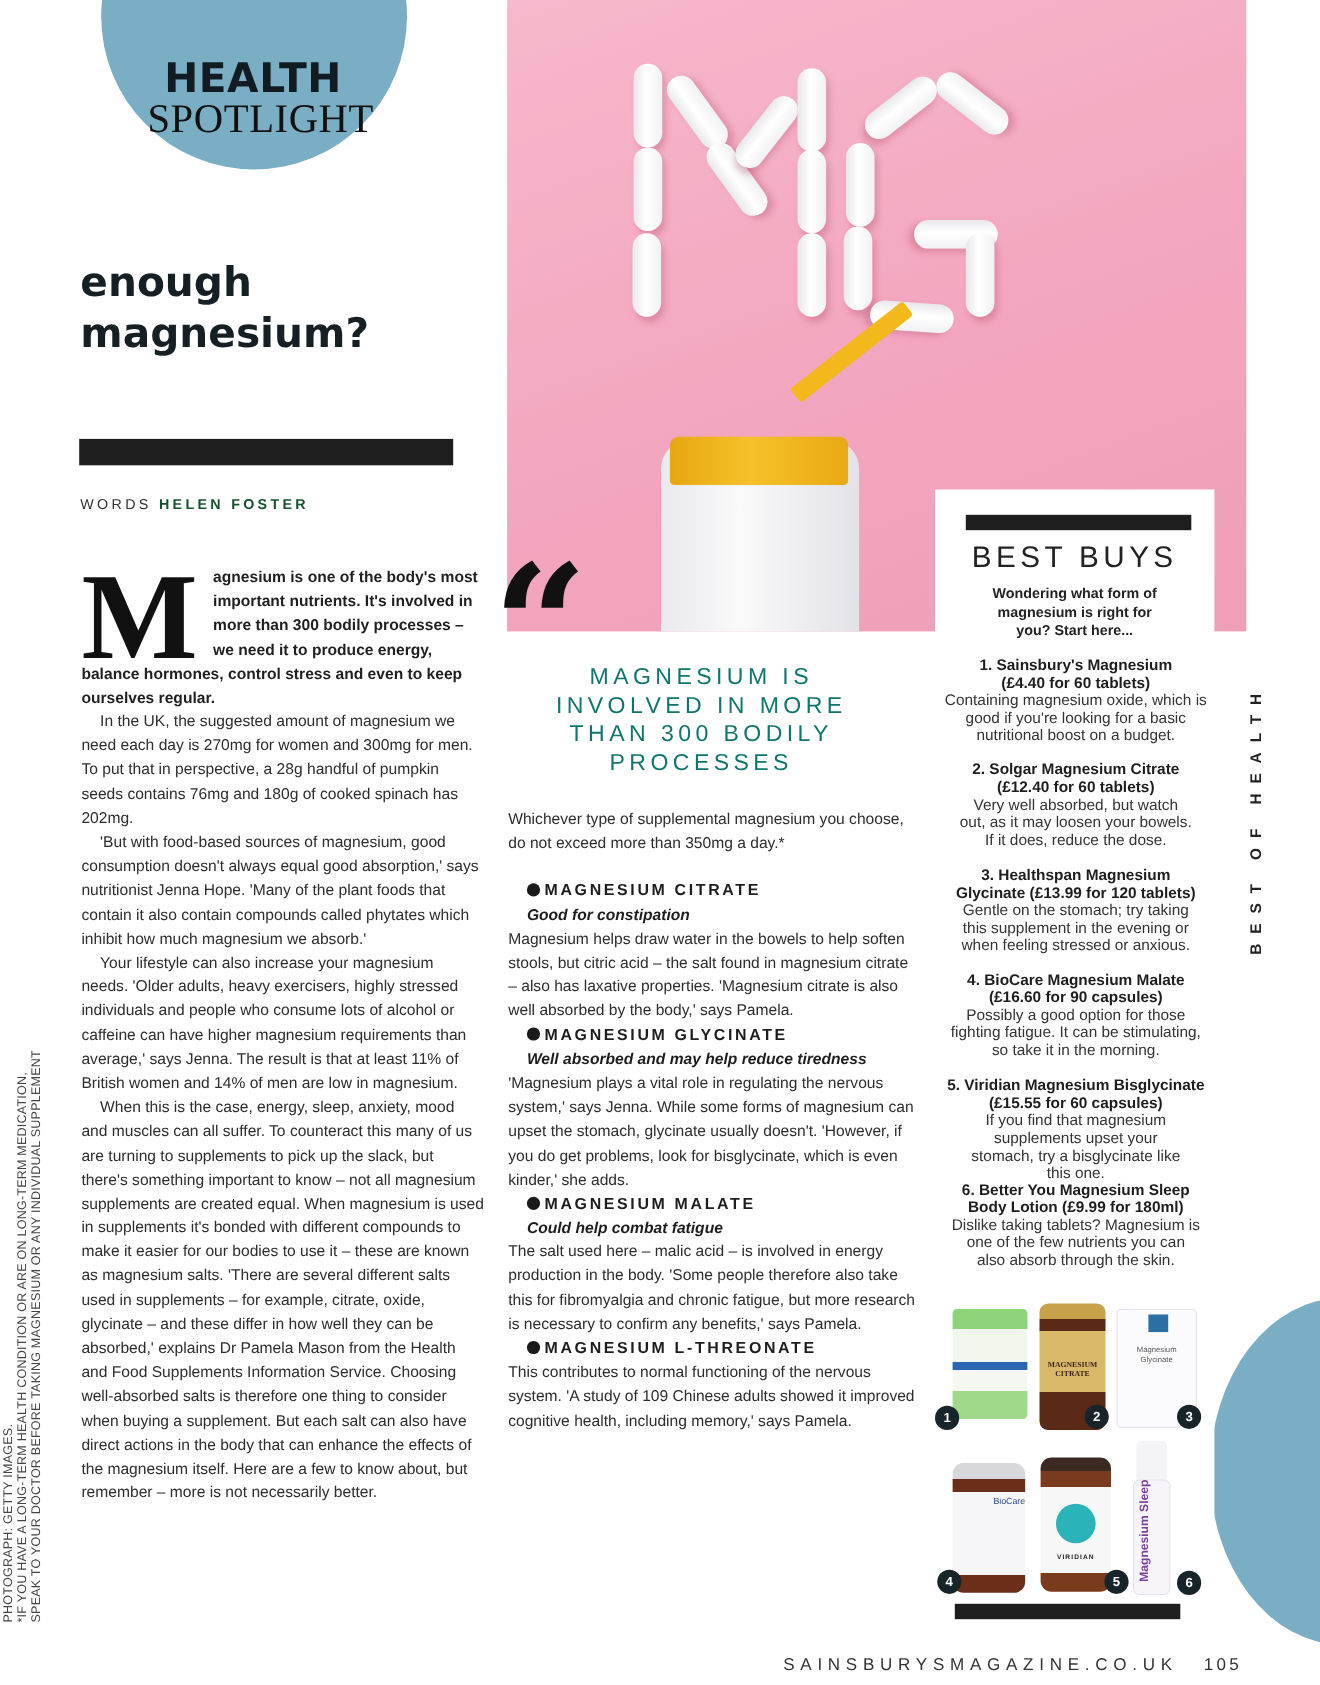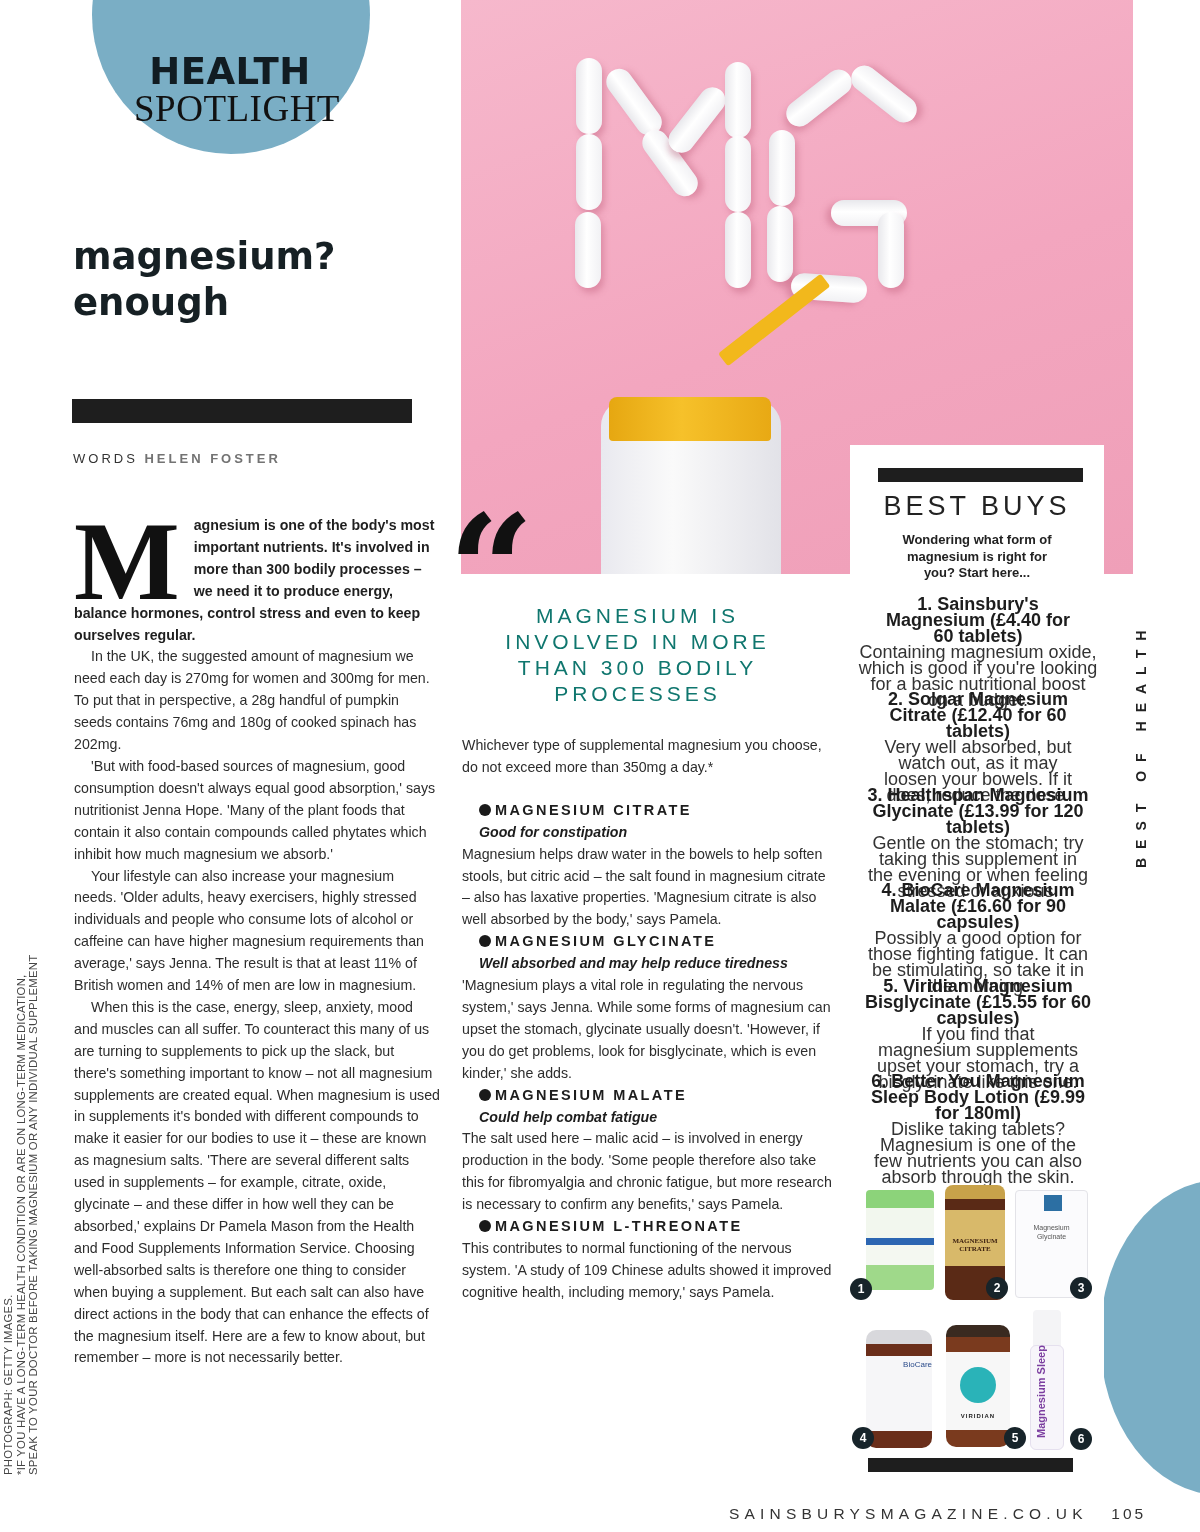--- a/index.html
+++ b/index.html
@@ -12,21 +12,21 @@
   .kicker { position: absolute; left: 92px; top: 52px; width: 290px; text-align: center; }
   .kicker .k1 { display: block; font-family: "DejaVu Sans", sans-serif; font-weight: bold; font-size: 37px; letter-spacing: 0.5px; color: #111c22; line-height: 40px; margin-left: -14px; }
   .kicker .k2 { display: block; font-family: "Liberation Serif", serif; font-size: 37px; color: #111; line-height: 34px; letter-spacing: 0.5px; }
 
   .headline { position: absolute; left: 73px; top: 234px; width: 360px; }
   .headline .h1 { display: block; font-family: "DejaVu Sans", sans-serif; font-weight: 300; font-size: 36px; letter-spacing: 1px; color: #222; line-height: 46px; }
   .headline .h2 { display: block; font-family: "DejaVu Sans", sans-serif; font-weight: bold; font-size: 37px; color: #162024; line-height: 46px; }
 
   .bar { position: absolute; background: #1e1e1e; }
   .byline { position: absolute; left: 73px; top: 451px; font-size: 13px; letter-spacing: 3px; color: #333; }
-  .byline b { letter-spacing: 3px; color: #737373; }
+  .byline b { letter-spacing: 3px; color: #14532d; }
 
   .col { position: absolute; font-size: 14.2px; line-height: 21.9px; color: #2d2d2d; }
   .col p { text-indent: 17px; }
   .col p.noindent { text-indent: 0; }
   .lead { font-weight: bold; color: #1f1f1f; }
   .dropcap { float: left; font-family: "Liberation Serif", serif; font-size: 112px; line-height: 80px; margin: 6px 14px 0 0; color: #111; }
 
   .photo { position: absolute; left: 461px; top: 0; width: 672px; height: 574px; background: linear-gradient(160deg, #f6b8cc 0%, #f3a6bf 55%, #ef9fb8 100%); overflow: hidden; }
   .pill { position: absolute; width: 26px; height: 76px; border-radius: 14px; background: linear-gradient(90deg, #e8e8ec, #ffffff 45%, #f1f1f4); box-shadow: 3px 5px 6px rgba(180,80,110,0.35); }
   .bottle { position: absolute; left: 140px; top: 400px; width: 180px; height: 200px; background: linear-gradient(90deg,#e9e9ef,#fafafa 40%,#e2e2e8); border-radius: 26px 26px 0 0; }
@@ -36,47 +36,47 @@
   .quote-mark { position: absolute; left: 448px; top: 494px; font-family: "DejaVu Serif", serif; font-weight: bold; font-size: 150px; line-height: 150px; color: #111; }
   .pullquote { position: absolute; left: 470px; top: 603px; width: 335px; text-align: center; font-size: 21px; letter-spacing: 4px; line-height: 26px; color: #0f766e; font-weight: 300; }
 
   .section-head { font-weight: bold; letter-spacing: 2.4px; font-size: 14.5px; color: #1d1d1d; text-indent: 0; margin-top: 0; }
   .section-head .dot { display: inline-block; width: 12px; height: 12px; border-radius: 50%; background: #1a1a1a; margin-right: 4px; vertical-align: -1px; }
   .section-sub { font-weight: bold; font-style: italic; color: #1d1d1d; text-indent: 0; }
 
   .bestbuys { position: absolute; left: 850px; top: 445px; width: 254px; height: 1040px; background: #fff; }
   .bb-title { position: absolute; left: 0; top: 491px; width: 254px; text-align: center; font-size: 27px; letter-spacing: 4px; color: #222; font-weight: 300; }
   .bb-intro { position: absolute; left: 0; top: 532px; width: 254px; text-align: center; font-size: 13px; line-height: 16.5px; font-weight: bold; color: #222; }
-  .bb-item { position: absolute; left: 858px; width: 240px; text-align: center; font-size: 18px; line-height: 16px; color: #333; }
+  .bb-item { position: absolute; left: 858px; width: 240px; text-align: center; font-size: 14px; line-height: 16px; color: #333; }
   .bb-item .name { font-weight: bold; color: #1d1d1d; }
 
   .side-label { position: absolute; left: 1133px; top: 868px; transform: rotate(-90deg); transform-origin: left top; font-size: 14px; font-weight: bold; letter-spacing: 9px; color: #222; white-space: nowrap; }
 
   .prod { position: absolute; border-radius: 4px; }
   .badge { position: absolute; width: 22px; height: 22px; border-radius: 50%; background: #17242a; color: #fff; font-size: 12px; font-weight: bold; text-align: center; line-height: 22px; }
 
   .credit { position: absolute; left: 2px; top: 1475px; transform: rotate(-90deg); transform-origin: left top; font-size: 11.4px; line-height: 12.5px; color: #444; white-space: nowrap; letter-spacing: 0.2px; }
 
-  .footer { position: absolute; left: 712px; top: 1505px; font-size: 15.5px; letter-spacing: 5.2px; color: #333; font-weight: 300; white-space: nowrap; margin-left: 17px; }
+  .footer { position: absolute; left: 712px; top: 1505px; font-size: 15.5px; letter-spacing: 5.2px; color: #333; font-weight: 300; white-space: nowrap; }
   .footer .page { margin-left: 14px; letter-spacing: 3px; }
 </style>
 </head>
 <body>
 
 <div class="circle-top"></div>
 <div class="circle-right"></div>
 
 <div class="kicker">
   <span class="k1">HEALTH</span>
   <span class="k2">SPOTLIGHT</span>
 </div>
 
 <div class="headline">
+  <span class="h2">enough</span>
   <span class="h2">magnesium?</span>
-  <span class="h2">enough</span>
 </div>
 
 <div class="bar" style="left:72px; top:399px; width:340px; height:24px;"></div>
 
 <div class="byline">
   <span>WORDS</span>
   <b>HELEN FOSTER</b>
 </div>
 
 <div class="col" style="left:74px; top:515px; width:366px;">

